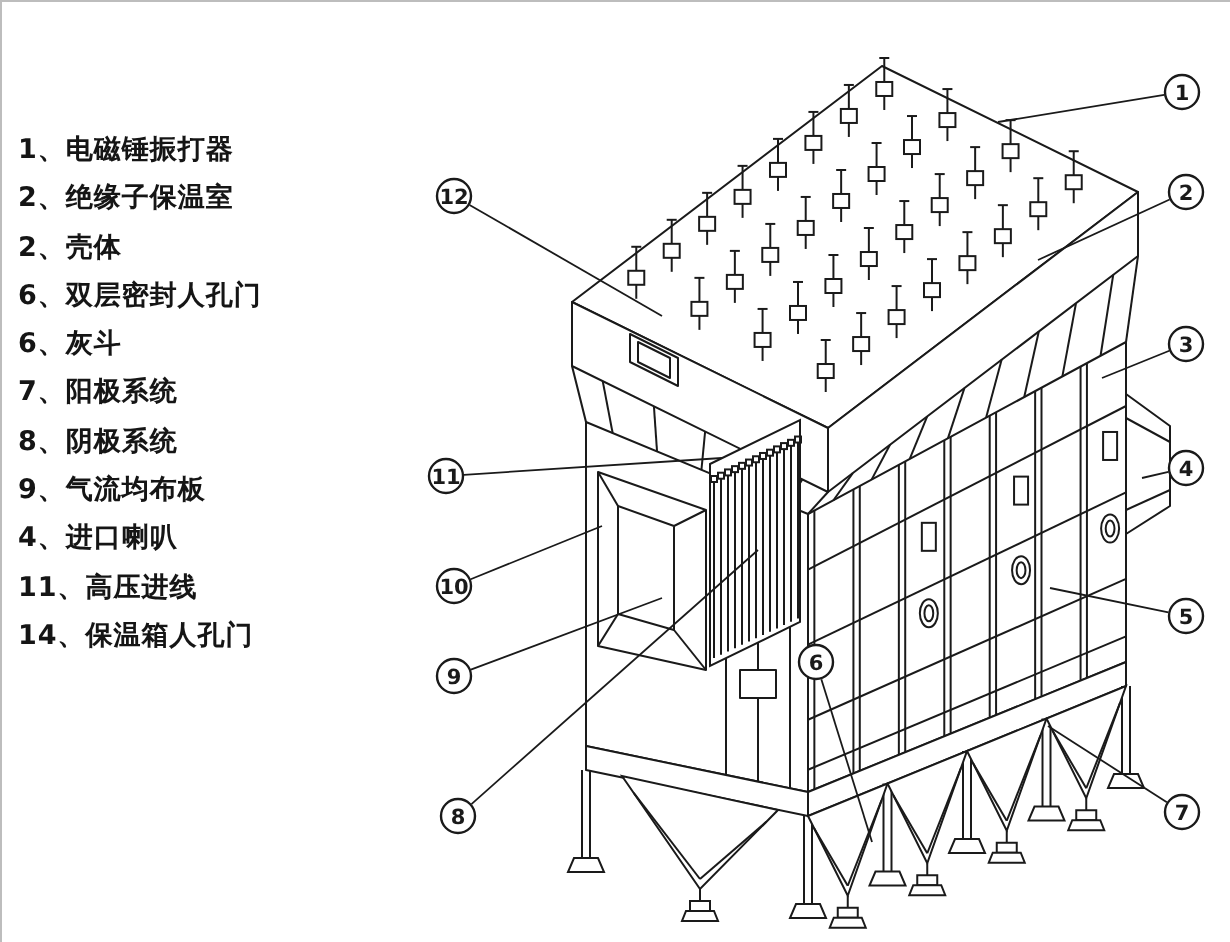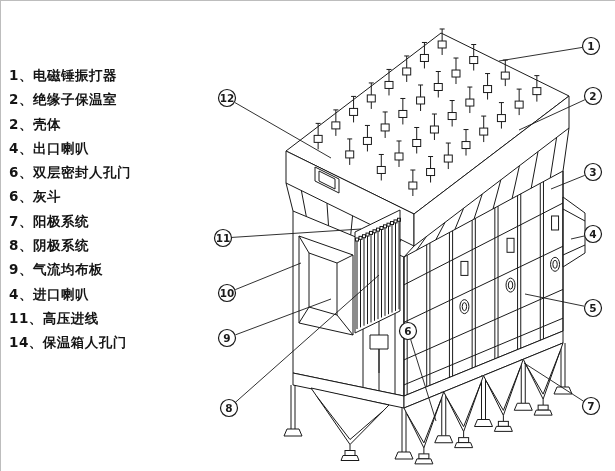--- a/index.html
+++ b/index.html
@@ -17,21 +17,20 @@
 </style>
 </head>
 <body>
 
 <div class="frame">
 
   <div class="legend">
       <div class="legend-item">1、电磁锤振打器</div>
       <div class="legend-item">2、绝缘子保温室</div>
       <div class="legend-item">2、壳体</div>
-      <div class="legend-item">4、出口喇叭</div>
       <div class="legend-item">6、双层密封人孔门</div>
       <div class="legend-item">6、灰斗</div>
       <div class="legend-item">7、阳极系统</div>
       <div class="legend-item">8、阴极系统</div>
       <div class="legend-item">9、气流均布板</div>
       <div class="legend-item">4、进口喇叭</div>
       <div class="legend-item">11、高压进线</div>
       <div class="legend-item">14、保温箱人孔门</div>
     </div>
 

